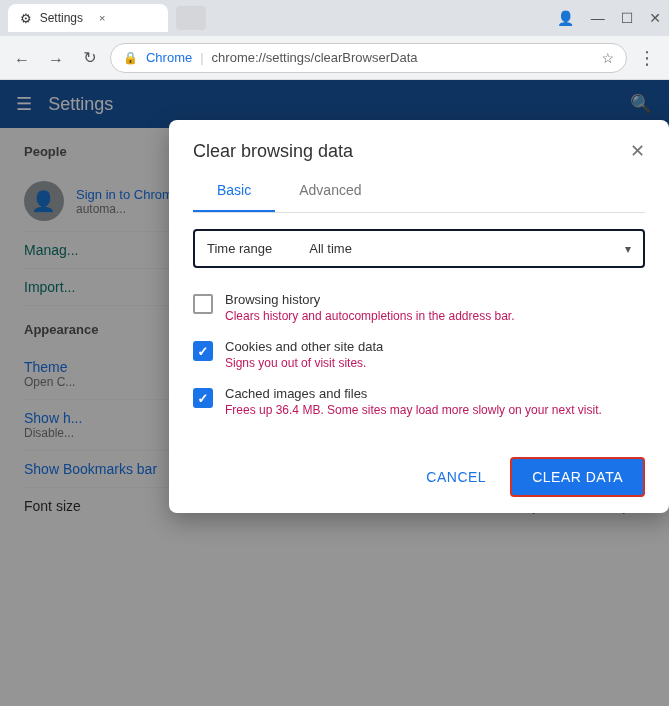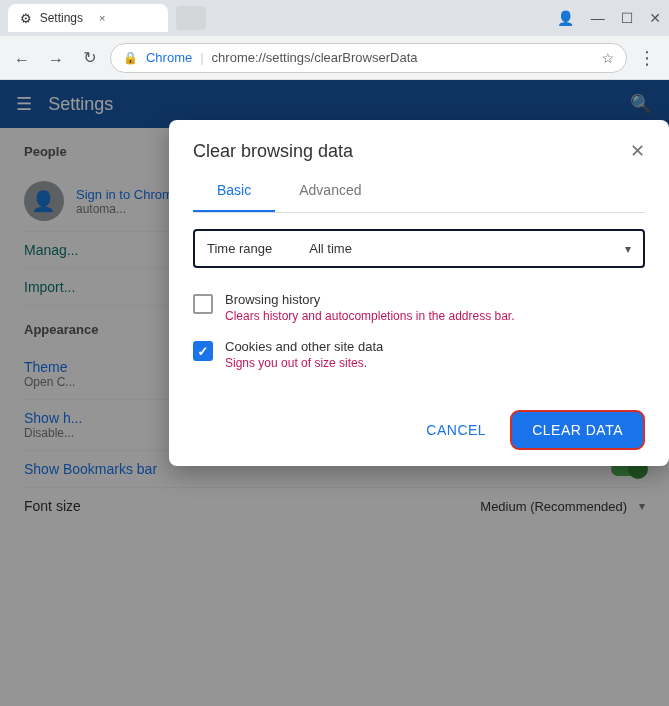--- a/index.html
+++ b/index.html
@@ -250,21 +250,21 @@
       letter-spacing: 0.5px;
     }
     .btn-clear {
       background: #1a73e8;
       border: 2px solid #d93025;
       color: white;
       font-size: 14px;
       font-weight: 500;
       cursor: pointer;
       padding: 10px 20px;
-      border-radius: 9px;
+      border-radius: 4px;
       letter-spacing: 0.5px;
     }
 
     
     .font-row {
       display: flex; align-items: center; padding: 10px 0; gap: 8px;
     }
     .font-label { font-size: 14px; color: #333; }
     .font-value { margin-left: auto; font-size: 13px; color: #333; }
     .font-arrow { font-size: 12px; color: #777; margin-left: 4px; }
@@ -394,24 +394,31 @@
             <div>
               <div class="checkbox-text-title">Browsing history</div>
               <div class="checkbox-text-sub">Clears history and autocompletions in the address bar.</div>
             </div>
           </div>
 
           <div class="checkbox-row">
             <div class="checkbox-wrap checked checkbox-bordered"></div>
             <div>
               <div class="checkbox-text-title">Cookies and other site data</div>
-              <div class="checkbox-text-sub">Signs you out of size sites.</div>
+              <div class="checkbox-text-sub">Signs you out of visit sites.</div>
             </div>
           </div>
 
+          <div class="checkbox-row">
+            <div class="checkbox-wrap checked checkbox-bordered"></div>
+            <div>
+              <div class="checkbox-text-title">Cached images and files</div>
+              <div class="checkbox-text-sub">Frees up 36.4 MB. Some sites may load more slowly on your next visit.</div>
+            </div>
+          </div>
 
         </div>
 
         <div class="modal-footer">
           <button class="btn-cancel">CANCEL</button>
           <button class="btn-clear">CLEAR DATA</button>
         </div>
 
       </div>
     </div>

